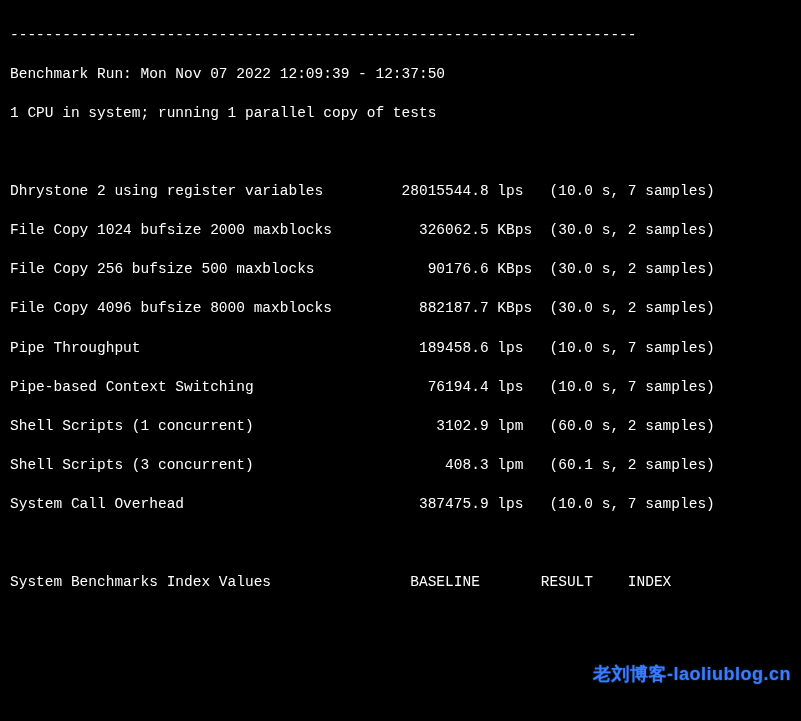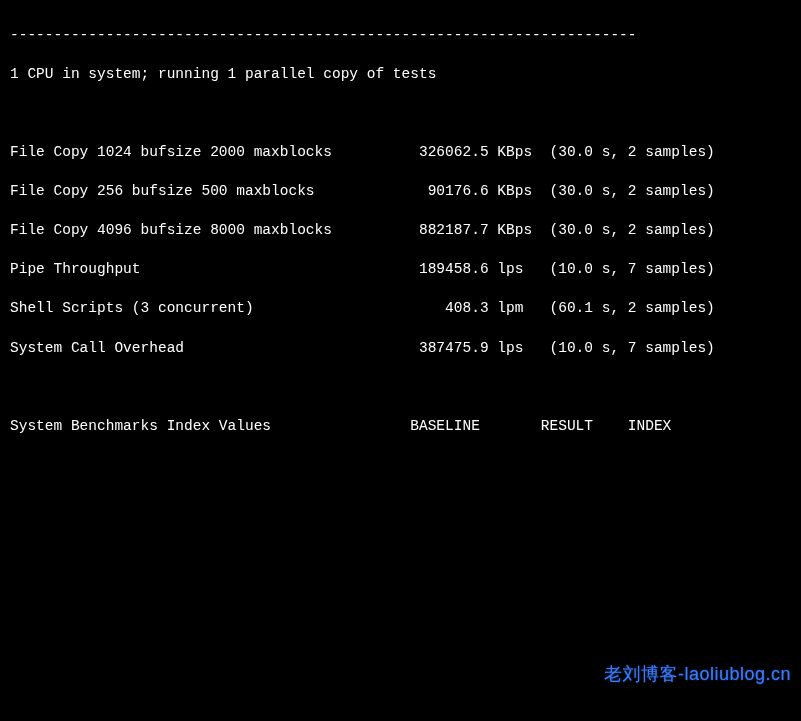--- a/index.html
+++ b/index.html
@@ -17,41 +17,45 @@
   }
   .terminal {
     padding: 6px 10px;
     white-space: pre;
   }
   .watermark {
     position: absolute;
     right: 10px;
     bottom: 35px;
     font-size: 18px;
-    font-weight: 400;
+    font-weight: 700;
     color: #3a7cff;
     font-family: "Microsoft YaHei", "PingFang SC", sans-serif;
     letter-spacing: 0.5px;
     text-shadow: 0 0 2px rgba(58,124,255,0.6);
   }
   [data-name^="row-"], [data-name^="header-"], [data-name="dashline"], [data-name="blank"], [data-name="footer-line"] {
     display: block;
   }
 </style>
 </head>
 <body>
 
 <div class="terminal" data-name="terminal-output">
 <span data-name="dashline">------------------------------------------------------------------------</span>
+<span data-name="header-run">Benchmark Run: Mon Nov 07 2022 12:09:39 - 12:37:50</span>
 <span data-name="header-cpu">1 CPU in system; running 1 parallel copy of tests</span>
 <span data-name="blank"> </span>
+<span data-name="row-run-0">Dhrystone 2 using register variables         28015544.8 lps   (10.0 s, 7 samples)</span>
 <span data-name="row-run-3">File Copy 1024 bufsize 2000 maxblocks          326062.5 KBps  (30.0 s, 2 samples)</span>
 <span data-name="row-run-4">File Copy 256 bufsize 500 maxblocks             90176.6 KBps  (30.0 s, 2 samples)</span>
 <span data-name="row-run-5">File Copy 4096 bufsize 8000 maxblocks          882187.7 KBps  (30.0 s, 2 samples)</span>
 <span data-name="row-run-6">Pipe Throughput                                189458.6 lps   (10.0 s, 7 samples)</span>
+<span data-name="row-run-7">Pipe-based Context Switching                    76194.4 lps   (10.0 s, 7 samples)</span>
+<span data-name="row-run-9">Shell Scripts (1 concurrent)                     3102.9 lpm   (60.0 s, 2 samples)</span>
 <span data-name="row-run-10">Shell Scripts (3 concurrent)                      408.3 lpm   (60.1 s, 2 samples)</span>
 <span data-name="row-run-11">System Call Overhead                           387475.9 lps   (10.0 s, 7 samples)</span>
 <span data-name="blank"> </span>
 <span data-name="row-idx-header">System Benchmarks Index Values                BASELINE       RESULT    INDEX</span>
 
 
 
 
 
 

